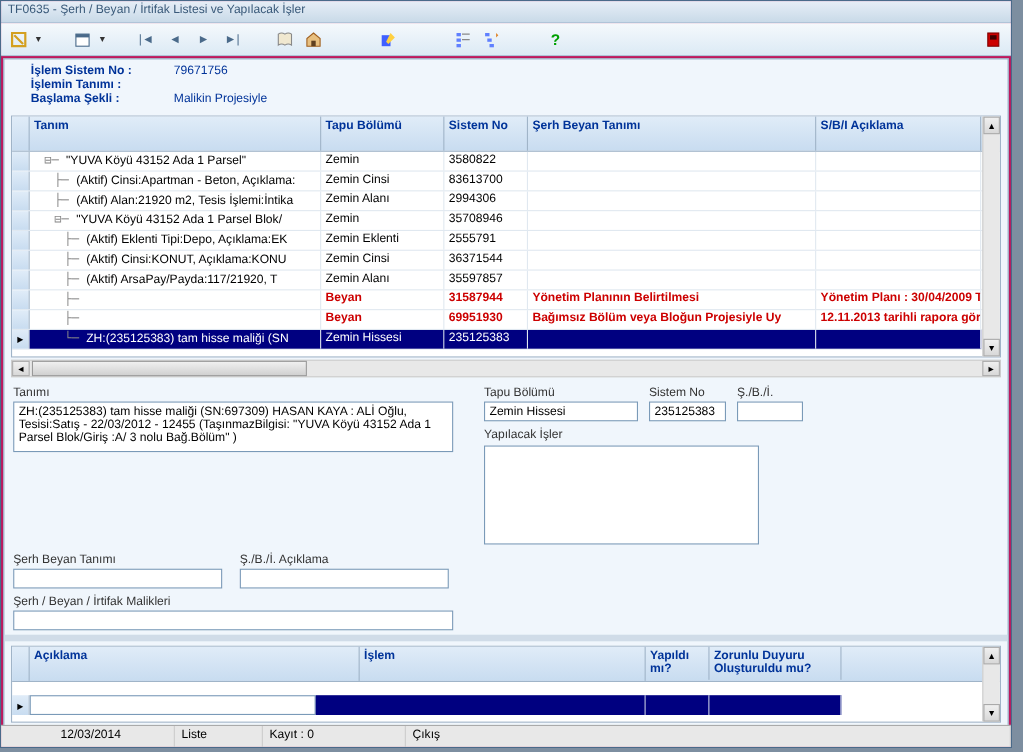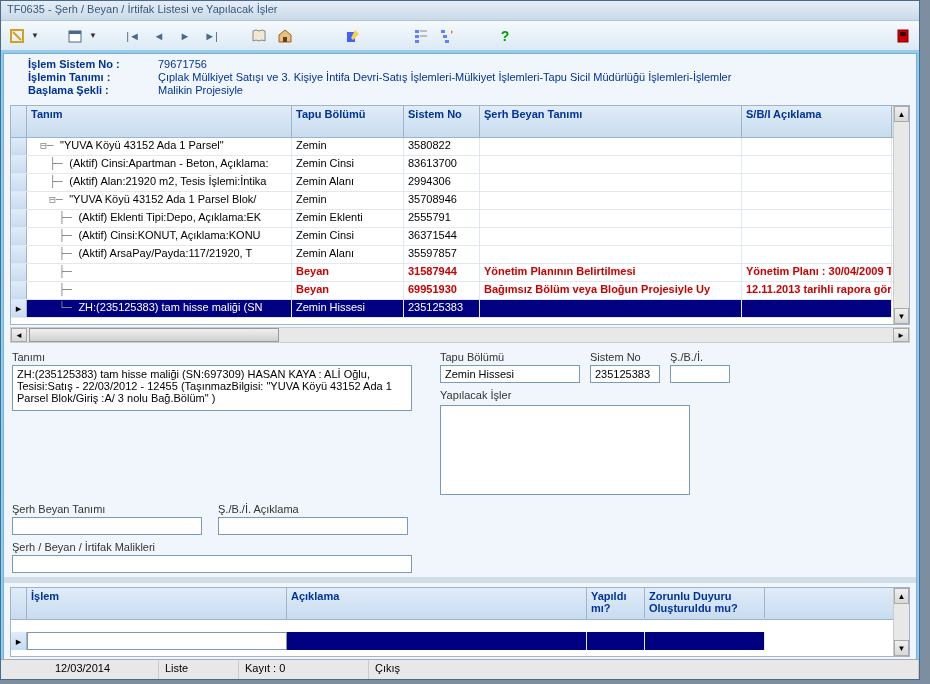--- a/index.html
+++ b/index.html
@@ -1,17 +1,17 @@
 <!DOCTYPE html>
 <html><head>
   <meta charset="utf-8">
   <style>
     * { box-sizing: border-box; margin: 0; padding: 0; font-family: Tahoma, Arial, sans-serif; font-size: 11px; }
     body { background: #7d8ea0; width: 930px; height: 684px; overflow: hidden; }
-    .window { width: 920px; height: 680px; margin: 0; background: #7dd3fc; border: 1px solid #4a6a8a; position: relative; }
+    .window { width: 920px; height: 680px; margin: 0; background: #be185d; border: 1px solid #4a6a8a; position: relative; }
     .titlebar { background: linear-gradient(to bottom, #e6eef7, #c9dae8); height: 20px; padding: 2px 6px; color: #3a5a7a; font-size: 11px; border-bottom: 1px solid #b0c4d8; }
     .toolbar { background: linear-gradient(to bottom, #f5f9fc, #dceaf5); height: 30px; display: flex; align-items: center; padding: 0 4px; border-bottom: 1px solid #b0c4d8; gap: 2px; }
     .toolbar-btn { width: 24px; height: 24px; display: flex; align-items: center; justify-content: center; border: 1px solid transparent; cursor: pointer; }
     .toolbar-sep { width: 20px; }
     .toolbar-drop { width: 8px; font-size: 8px; color: #333; }
     .toolbar-right { margin-left: auto; }
     .content-area { background: #f0f6fc; height: 610px; overflow: hidden; border: 1px solid #8fa8c0; margin: 2px; }
     .info-header { padding: 4px 24px; }
     .info-row { display: flex; margin-bottom: 1px; }
     .info-label { color: #003399; font-weight: bold; width: 130px; }
@@ -144,21 +144,20 @@
   </div>
 
   <div class="content-area">
     <div class="info-header">
       <div class="info-row">
         <span class="info-label">İşlem Sistem No :</span>
         <span class="info-value">79671756</span>
       </div>
       <div class="info-row">
         <span class="info-label">İşlemin Tanımı :</span>
-        <span class="info-value">Çıplak Mülkiyet Satışı ve 3. Kişiye İntifa Devri-Satış İşlemleri-Mülkiyet İşlemleri-Tapu Sicil Müdürlüğü İşlemleri-İşlemler</span>
       </div>
       <div class="info-row">
         <span class="info-label">Başlama Şekli :</span>
         <span class="info-value">Malikin Projesiyle</span>
       </div>
     </div>
 
     <div class="grid-container">
       <div class="grid-header">
         <div class="grid-header-cell col-indicator"></div>
@@ -306,22 +305,22 @@
     <div style="padding:6px 8px 0 8px;">
       <label class="form-label">Şerh / Beyan / İrtifak Malikleri</label>
       <input class="form-input" style="width: 400px;">
     </div>
 
     <div class="mid-splitter"></div>
 
     <div class="bottom-grid">
       <div class="grid-header">
         <div class="grid-header-cell col-indicator"></div>
+        <div class="grid-header-cell" style="width:300px;">Açıklama</div>
         <div class="grid-header-cell" style="width:260px;">İşlem</div>
-        <div class="grid-header-cell" style="width:300px;">Açıklama</div>
         <div class="grid-header-cell" style="width:58px;height:30px;white-space:normal;">Yapıldı mı?</div>
         <div class="grid-header-cell" style="width:120px;height:30px;white-space:normal;">Zorunlu Duyuru Oluşturuldu mu?</div>
       </div>
       <div class="bottom-row" style="margin-top:12px;">
         <div class="row-indicator">▸</div>
         <div class="bottom-cell" style="width:260px;background:#fff;border:1px solid #7a9ab8;"></div>
         <div class="bottom-cell dark" style="width:300px;"></div>
         <div class="bottom-cell dark" style="width:58px;"></div>
         <div class="bottom-cell dark" style="width:120px;"></div>
       </div>

